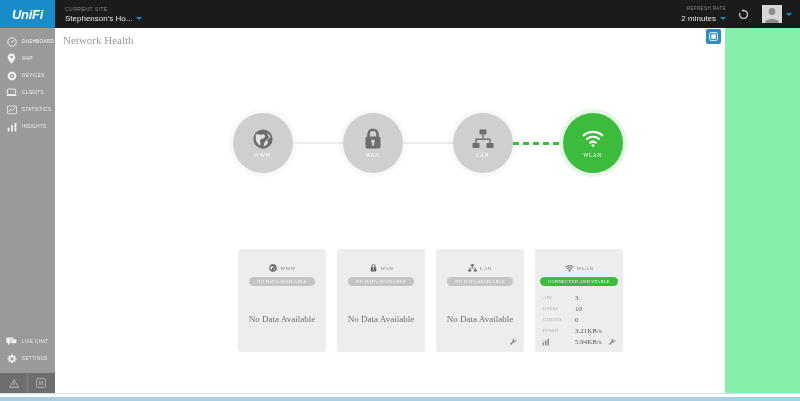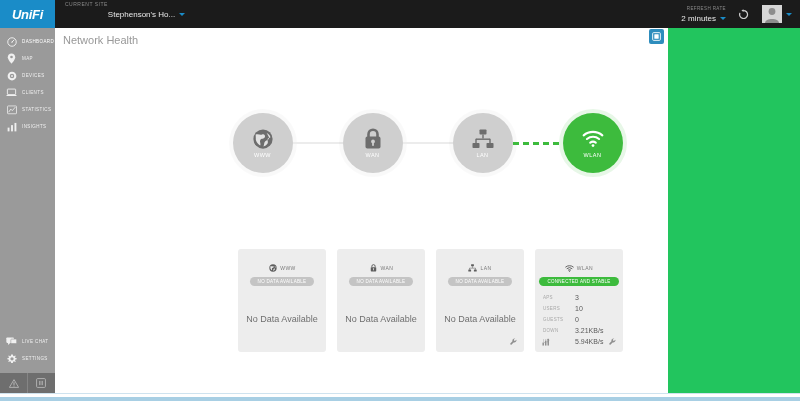--- a/index.html
+++ b/index.html
@@ -9,21 +9,21 @@
     height: 401px;
     overflow: hidden;
     font-family: "Liberation Sans", sans-serif;
     background: #ffffff;
   }
 
   #app {
     position: relative;
     width: 800px;
     height: 401px;
-    background: #22c55e;
+    background: #86efac;
   }
 
   
   .topbar {
     position: absolute;
     top: 0; left: 0;
     width: 800px;
     height: 28px;
     background: #1b1b1b;
     display: flex;
@@ -44,21 +44,21 @@
     color: #ffffff;
     font-size: 13px;
     font-weight: bold;
     letter-spacing: -0.3px;
     font-style: italic;
     position: relative;
   }
 
   .site-block {
     display: flex;
-    flex-direction: row;
+    flex-direction: column;
     justify-content: center;
     padding-left: 10px;
     flex: none;
   }
   .site-label {
     color: #8a8a8a;
     font-size: 5px;
     letter-spacing: 0.5px;
     text-transform: uppercase;
     line-height: 8px;
@@ -170,24 +170,25 @@
     width: 27px; height: 20px;
     display: flex; align-items: center; justify-content: center;
     cursor: pointer;
   }
   .sf-btn + .sf-btn { border-left: 1px solid #858585; }
 
   
   .main {
     position: absolute;
     top: 28px; left: 55px;
-    width: 613px;
+    width: 670px;
     height: 365px;
     background: #ffffff;
     overflow: hidden;
+    font-family: Liberation Serif, serif;
   }
 
   .page-title {
     position: absolute;
     top: 6px; left: 8px;
     font-size: 11px;
     color: #999999;
     font-weight: normal;
   }
 

